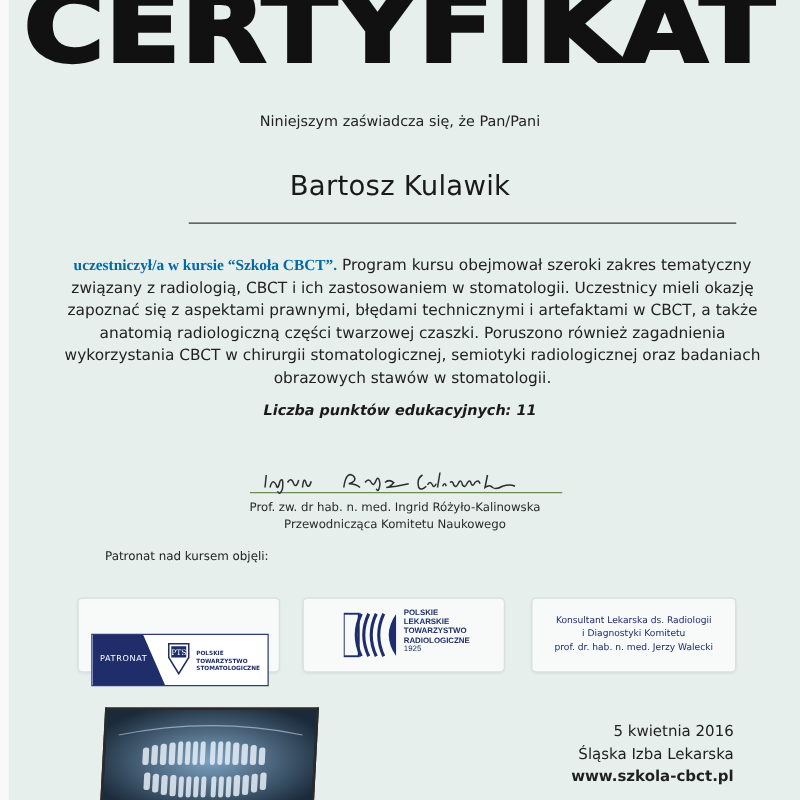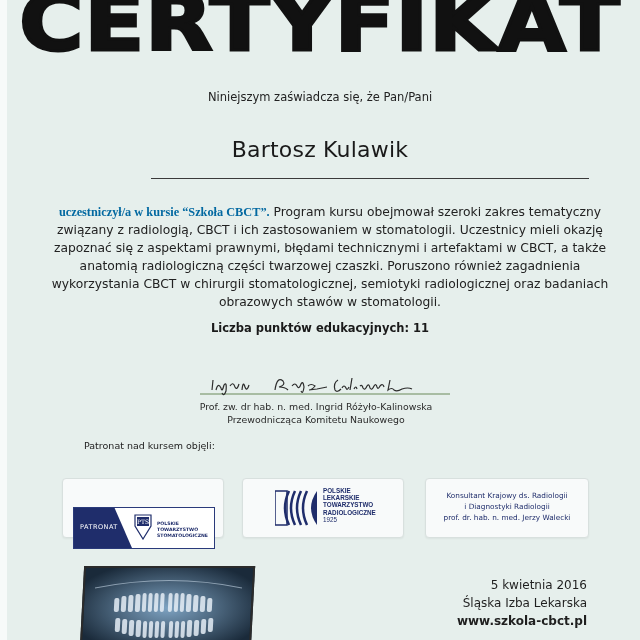--- a/index.html
+++ b/index.html
@@ -79,20 +79,21 @@
     .body-text b { font-weight: 700; color: #0369a1; font-family: Liberation Serif, serif; }
     .points {
       position: absolute;
       left: 0;
       top: 321px;
       width: 640px;
       text-align: center;
       font-size: 11.5px;
       font-weight: 700;
       color: #1a1a1a;
+      font-style: italic;
     }
     .signature {
       position: absolute;
       left: 200px;
       top: 372px;
       width: 250px;
       height: 26px;
     }
     .signer {
       position: absolute;
@@ -268,22 +269,22 @@
     <div>POLSKIE</div>
     <div>LEKARSKIE</div>
     <div>TOWARZYSTWO</div>
     <div>RADIOLOGICZNE</div>
     <div class="ltr-year">1925</div>
   </div>
 </div>
 
 <div class="logo-box box3">
   <div class="kk-text">
-    <div>Konsultant Krajowy ds. Radiologii</div>
-    <div>i Diagnostyki Radiologii</div>
+    <div>Konsultant Lekarska ds. Radiologii</div>
+    <div>i Diagnostyki Komitetu</div>
     <div>prof. dr. hab. n. med. Jerzy Walecki</div>
   </div>
 </div>
 
 <div class="xray">
   <svg width="167" height="80" viewBox="0 0 167 80">
     <defs>
       <radialGradient id="g1" cx="50%" cy="50%" r="60%">
         <stop offset="0%" stop-color="#7ea3c2"></stop>
         <stop offset="100%" stop-color="#1a2a3a"></stop>

